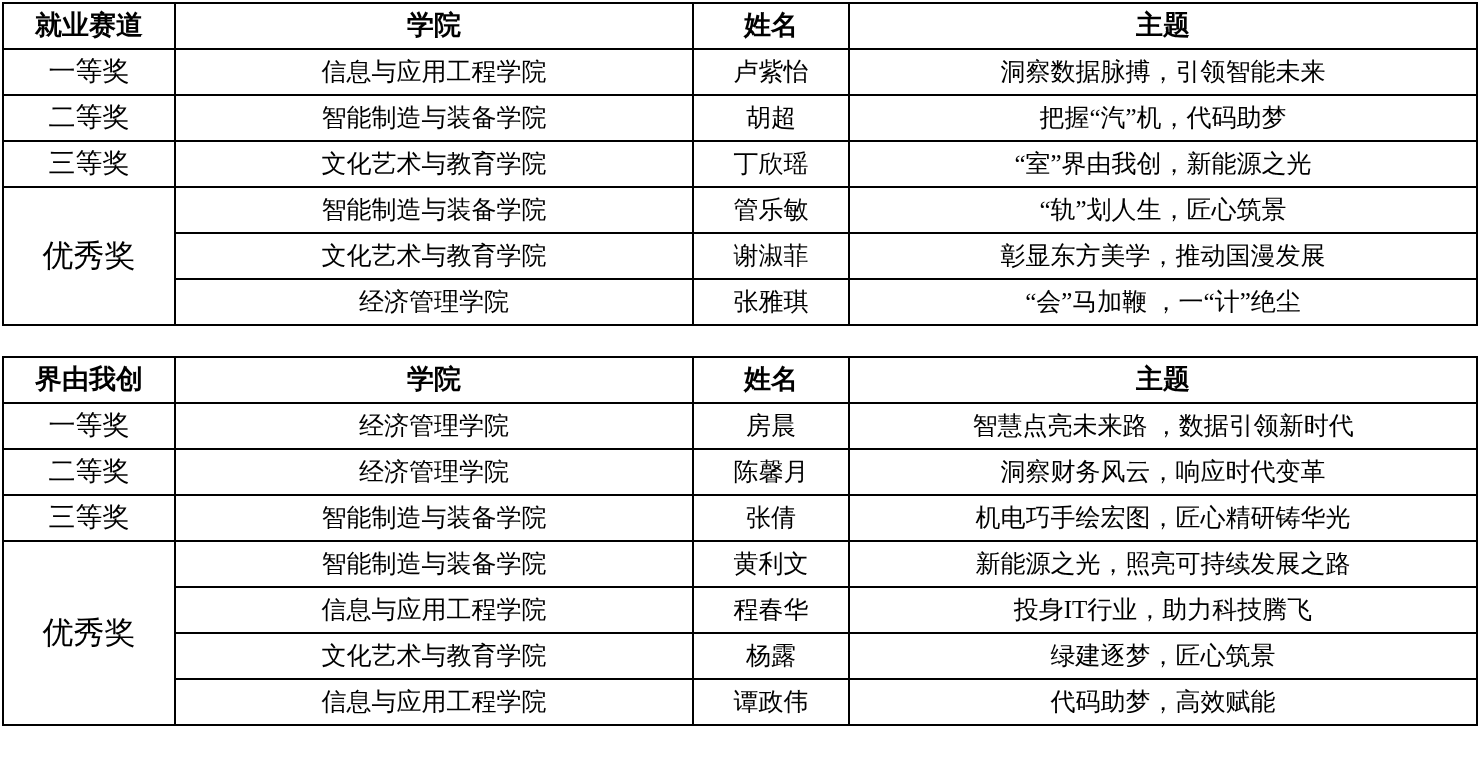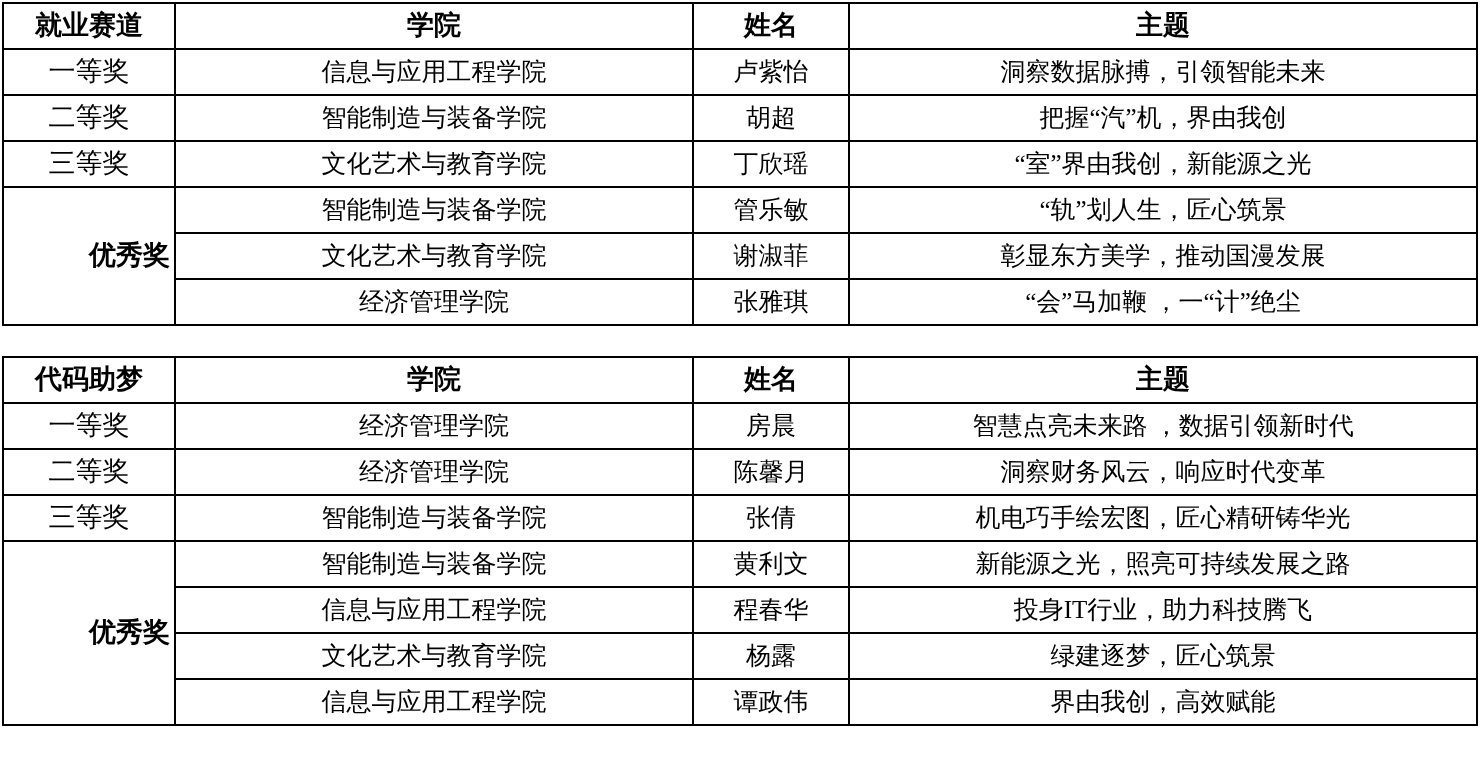--- a/index.html
+++ b/index.html
@@ -45,23 +45,22 @@
   }
   table.award-table td.rank {
     font-weight: normal;
     font-size: 27px;
   }
   table.award-table td.body-cell {
     height: 44px;
     font-size: 25px;
   }
   table.award-table td.merit {
-    font-weight: bold;
-    font-size: 27px;
-    text-align: right;
+    font-weight: normal;
+    font-size: 31px;
   }
   .gap {
     height: 30px;
   }
   
   col.c-rank   { width: 172px; }
   col.c-school { width: 518px; }
   col.c-name   { width: 156px; }
   col.c-topic  { width: 628px; }
   .tbl-wrap-1 { padding-top: 2px; }
@@ -91,21 +90,21 @@
           <td class="rank">一等奖</td>
           <td class="body-cell">信息与应用工程学院</td>
           <td class="body-cell">卢紫怡</td>
           <td class="body-cell">洞察数据脉搏，引领智能未来</td>
         </tr>
 
         <tr>
           <td class="rank">二等奖</td>
           <td class="body-cell">智能制造与装备学院</td>
           <td class="body-cell">胡超</td>
-          <td class="body-cell">把握“汽”机，界由我创</td>
+          <td class="body-cell">把握“汽”机，代码助梦</td>
         </tr>
 
         <tr>
           <td class="rank">三等奖</td>
           <td class="body-cell">文化艺术与教育学院</td>
           <td class="body-cell">丁欣瑶</td>
           <td class="body-cell">“室”界由我创，新能源之光</td>
         </tr>
 
         <tr>
@@ -133,21 +132,21 @@
   <div>
     <table class="award-table">
       <colgroup>
         <col class="c-rank">
           <col class="c-school">
           <col class="c-name">
           <col class="c-topic">
       </colgroup>
       <tbody>
         <tr>
-          <td class="head">代码助梦</td>
+          <td class="head">界由我创</td>
           <td class="head">学院</td>
           <td class="head">姓名</td>
           <td class="head">主题</td>
         </tr>
 
         <tr>
           <td class="rank">一等奖</td>
           <td class="body-cell">经济管理学院</td>
           <td class="body-cell">房晨</td>
           <td class="body-cell">智慧点亮未来路 ，数据引领新时代</td>
@@ -179,19 +178,19 @@
           <td class="body-cell">投身IT行业，助力科技腾飞</td>
         </tr>
         <tr>
           <td class="body-cell">文化艺术与教育学院</td>
           <td class="body-cell">杨露</td>
           <td class="body-cell">绿建逐梦，匠心筑景</td>
         </tr>
         <tr>
           <td class="body-cell">信息与应用工程学院</td>
           <td class="body-cell">谭政伟</td>
-          <td class="body-cell">界由我创，高效赋能</td>
+          <td class="body-cell">代码助梦，高效赋能</td>
         </tr>
       </tbody>
     </table>
   </div>
 
 </div>
 
 </body></html>

